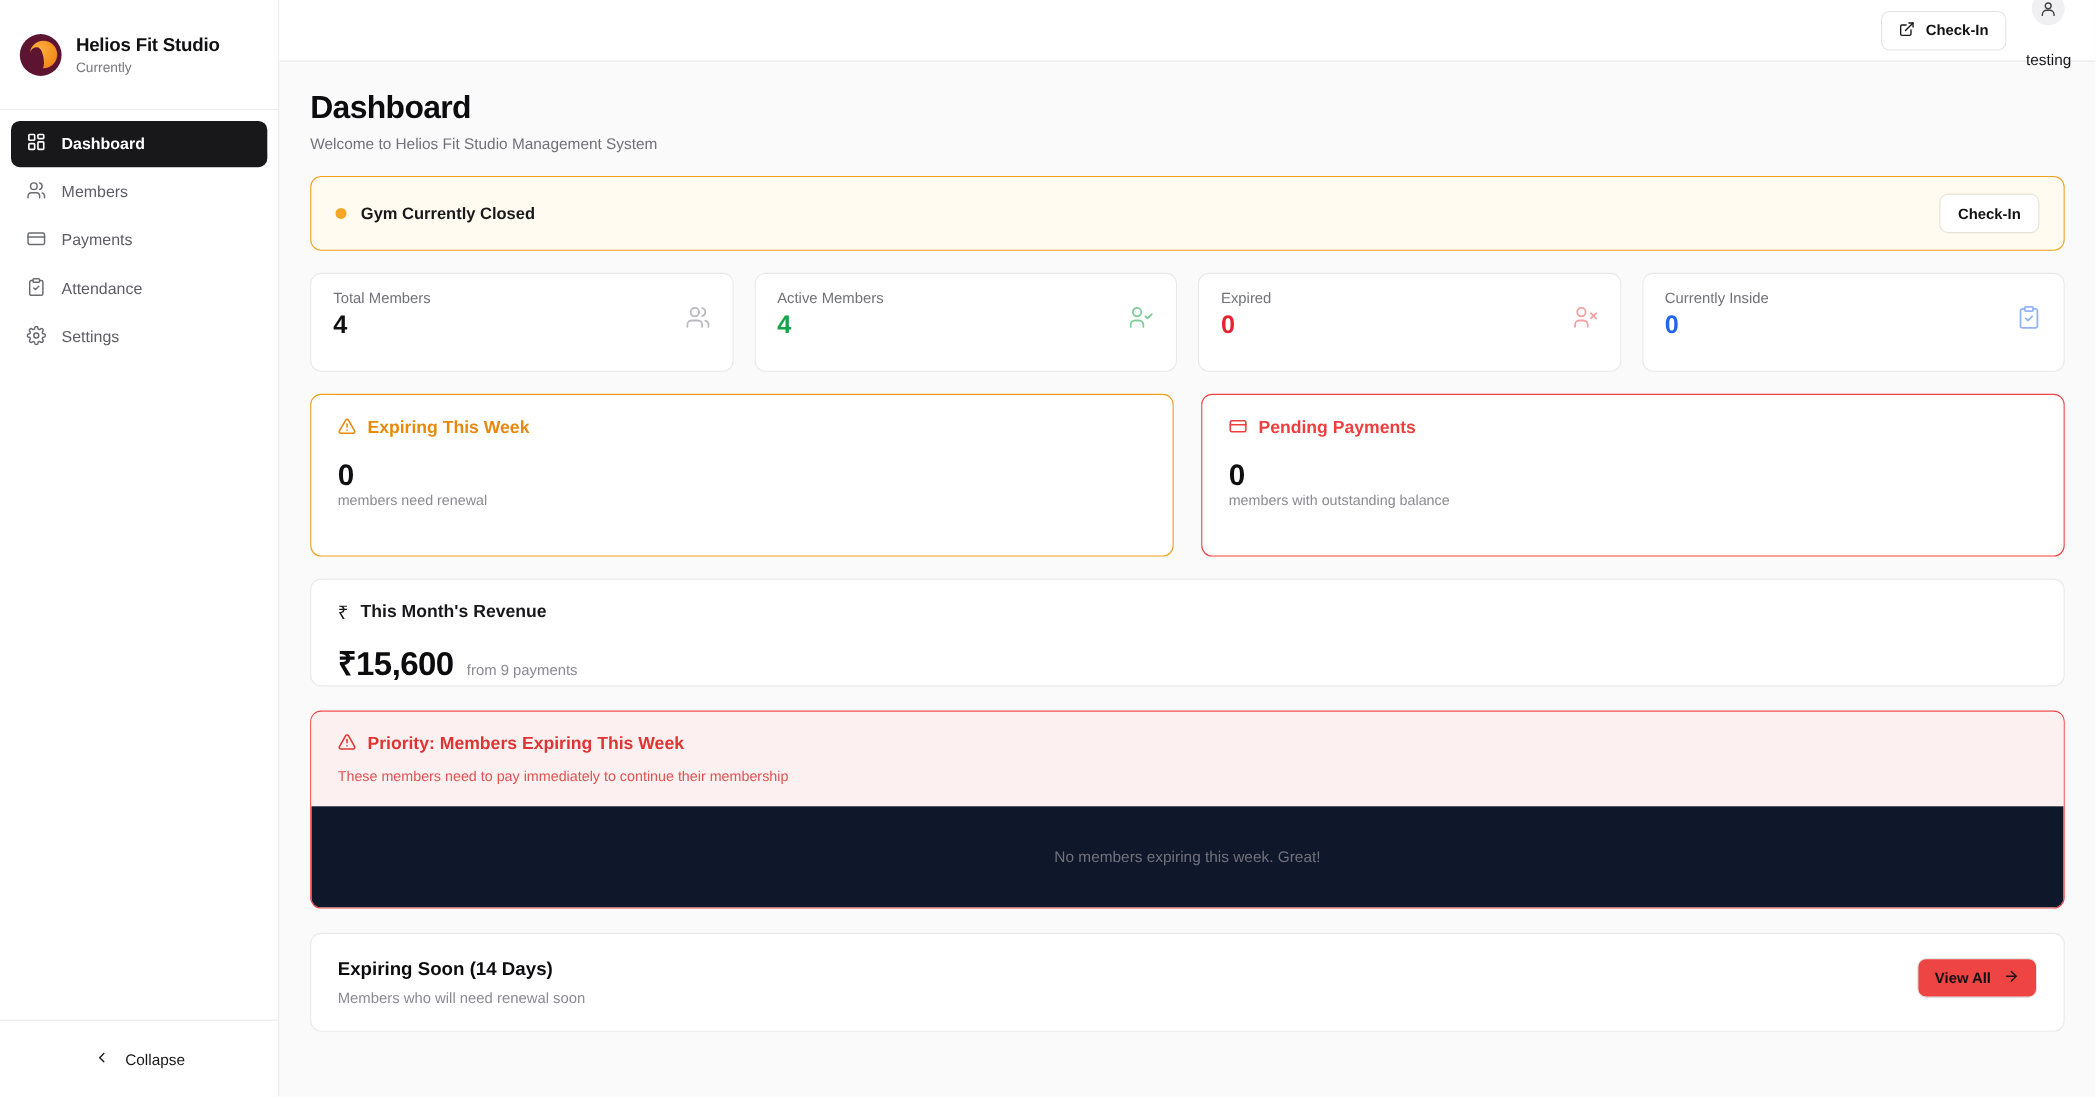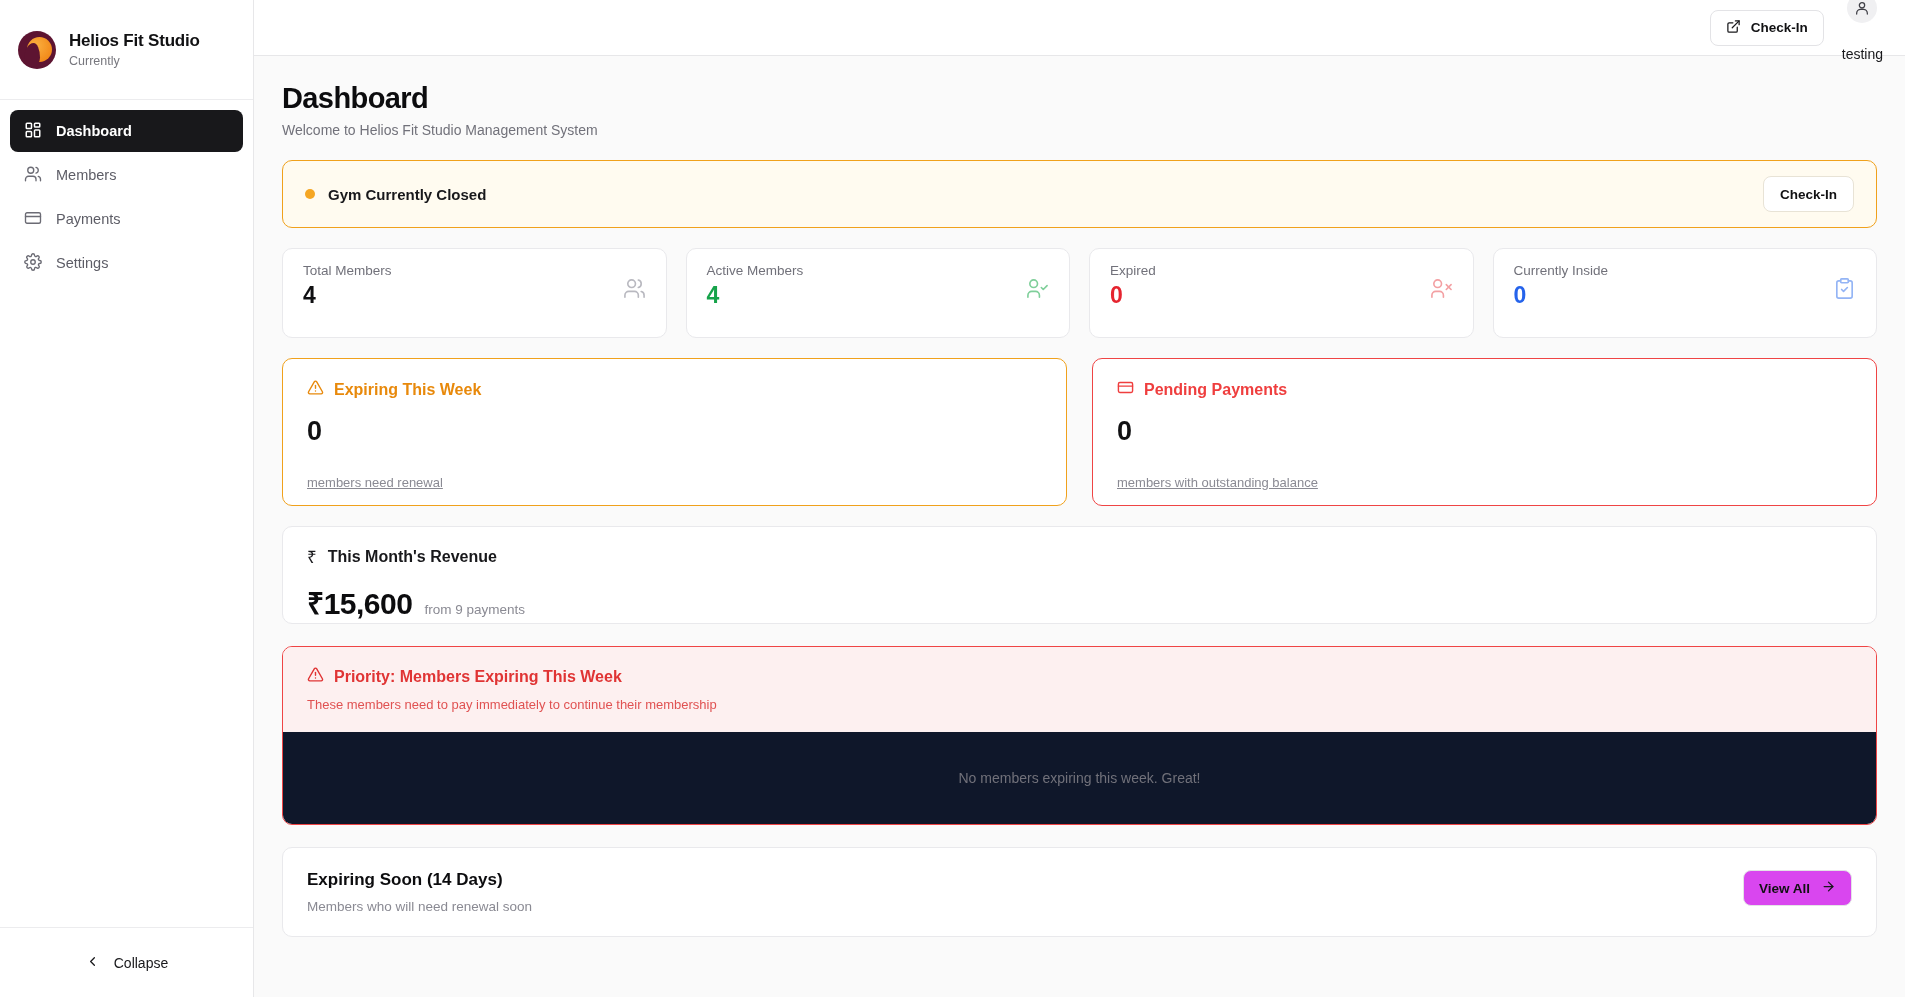--- a/index.html
+++ b/index.html
@@ -124,21 +124,21 @@
   .alert-card {
     border-radius: 10px; background: #ffffff;
     height: 148px; padding: 20px 24px;
   }
   .alert-card.amber { border: 1.5px solid #f0a11c; }
   .alert-card.red   { border: 1.5px solid #ef4444; }
   .alert-head { display: flex; align-items: center; gap: 10px; font-size: 16px; font-weight: 600; }
   .alert-head.amber { color: #e8890b; }
   .alert-head.red   { color: #ef3e3e; }
   .alert-num { font-size: 27px; font-weight: 700; color: #101012; margin-top: 18px; line-height: 1; }
-  .alert-cap { font-size: 13px; color: #8a8a93; margin-top: 30px; text-decoration: underline; }
+  .alert-cap { font-size: 13px; color: #8a8a93; margin-top: 1px; }
 
   
   .revenue-card {
     margin-top: 20px; background: #ffffff;
     border: 1px solid #e9e9ec; border-radius: 10px;
     height: 98px; padding: 18px 24px;
   }
   .rev-head { display: flex; align-items: center; gap: 11px; font-size: 16px; font-weight: 600; color: #18181b; }
   .rev-rupee { font-size: 17px; font-weight: 500; color: #18181b; }
   .rev-body { display: flex; align-items: baseline; gap: 12px; margin-top: 14px; }
@@ -165,21 +165,21 @@
     border: 1px solid #e9e9ec; border-radius: 10px;
     padding: 22px 24px;
     display: flex; align-items: flex-start; justify-content: space-between;
   }
   .exp-title { font-size: 17px; font-weight: 700; color: #0c0c0e; }
   .exp-sub { font-size: 13.5px; color: #8a8a93; margin-top: 9px; }
   .btn-viewall {
     display: inline-flex; align-items: center; gap: 11px;
     height: 36px; padding: 0 15px;
     border: 1px solid #e3e3e6; border-radius: 8px;
-    background: #d946ef; color: #111113;
+    background: #ef4444; color: #111113;
     font-size: 13.5px; font-weight: 600; cursor: pointer; font-family: inherit;
   }
 </style>
 </head>
 <body>
 
 <div class="app">
 
   <aside class="sidebar">
 
@@ -220,20 +220,30 @@
       <div class="nav-item">
         <span>
           <svg width="18" height="18" viewBox="0 0 24 24" fill="none" stroke="#6b6b74" stroke-width="1.8" stroke-linecap="round" stroke-linejoin="round">
             <rect x="2" y="5" width="20" height="14" rx="2"></rect>
               <line x1="2" y1="10" x2="22" y2="10"></line>
           </svg>
         </span>
         <span>Payments</span>
       </div>
 
+      <div class="nav-item">
+        <span>
+          <svg width="18" height="18" viewBox="0 0 24 24" fill="none" stroke="#6b6b74" stroke-width="1.8" stroke-linecap="round" stroke-linejoin="round">
+            <rect x="8" y="2" width="8" height="4" rx="1"></rect>
+            <path d="M16 4h2a2 2 0 0 1 2 2v14a2 2 0 0 1-2 2H6a2 2 0 0 1-2-2V6a2 2 0 0 1 2-2h2"></path>
+            <path d="m9 13 2 2 4-4"></path>
+          </svg>
+        </span>
+        <span>Attendance</span>
+      </div>
 
       <div class="nav-item">
         <span>
           <svg width="18" height="18" viewBox="0 0 24 24" fill="none" stroke="#6b6b74" stroke-width="1.8" stroke-linecap="round" stroke-linejoin="round">
             <circle cx="12" cy="12" r="3"></circle>
             <path d="M19.4 15a1.65 1.65 0 0 0 .33 1.82l.06.06a2 2 0 1 1-2.83 2.83l-.06-.06a1.65 1.65 0 0 0-1.82-.33 1.65 1.65 0 0 0-1 1.51V21a2 2 0 1 1-4 0v-.09A1.65 1.65 0 0 0 9 19.4a1.65 1.65 0 0 0-1.82.33l-.06.06a2 2 0 1 1-2.83-2.83l.06-.06a1.65 1.65 0 0 0 .33-1.82 1.65 1.65 0 0 0-1.51-1H3a2 2 0 1 1 0-4h.09A1.65 1.65 0 0 0 4.6 9a1.65 1.65 0 0 0-.33-1.82l-.06-.06a2 2 0 1 1 2.83-2.83l.06.06a1.65 1.65 0 0 0 1.82.33H9a1.65 1.65 0 0 0 1-1.51V3a2 2 0 1 1 4 0v.09a1.65 1.65 0 0 0 1 1.51 1.65 1.65 0 0 0 1.82-.33l.06-.06a2 2 0 1 1 2.83 2.83l-.06.06a1.65 1.65 0 0 0-.33 1.82V9a1.65 1.65 0 0 0 1.51 1H21a2 2 0 1 1 0 4h-.09a1.65 1.65 0 0 0-1.51 1z"></path>
           </svg>
         </span>
         <span>Settings</span>
       </div>

